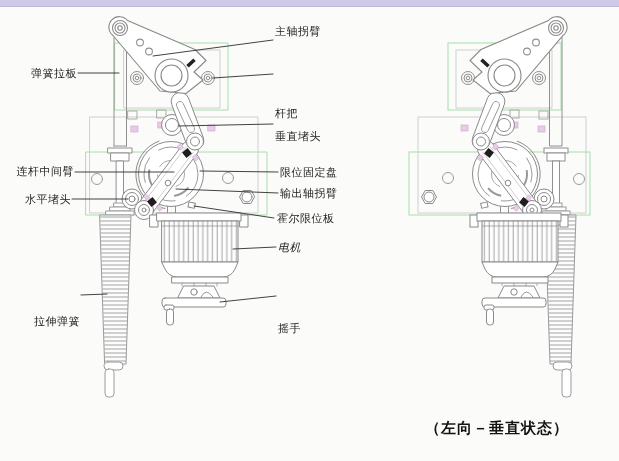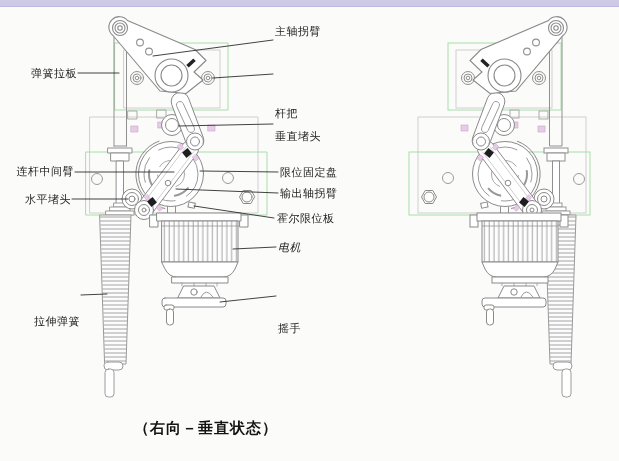--- a/index.html
+++ b/index.html
@@ -218,14 +218,14 @@
   <div class="lbl" style="left:275px;top:118px;margin-top:12px;">垂直堵头</div>
   <div class="lbl" style="right:545px;top:166px;font-family:Liberation Mono, monospace;">连杆中间臂</div>
   <div class="lbl" style="left:280px;top:166px;">限位固定盘</div>
   <div class="lbl" style="right:548px;top:193px;">水平堵头</div>
   <div class="lbl" style="left:280px;top:187px;">输出轴拐臂</div>
   <div class="lbl" style="left:277px;top:212px;">霍尔限位板</div>
   <div class="lbl" style="left:278px;top:241px;font-style:italic;">电机</div>
   <div class="lbl" style="right:539px;top:288px;margin-top:27px;">拉伸弹簧</div>
   <div class="lbl" style="left:278px;top:290px;margin-top:32px;">摇手</div>
 
-  <div class="caption" style="left:121px;top:419px;">（右向－垂直状态）</div>
+  <div class="caption" style="left:412px;top:419px;">（左向－垂直状态）</div>
 </div>
 
 </body></html>

